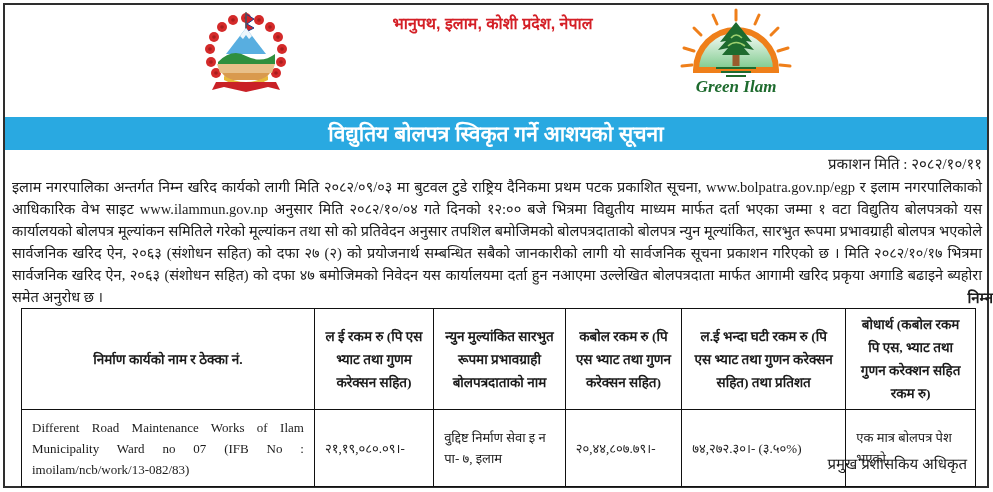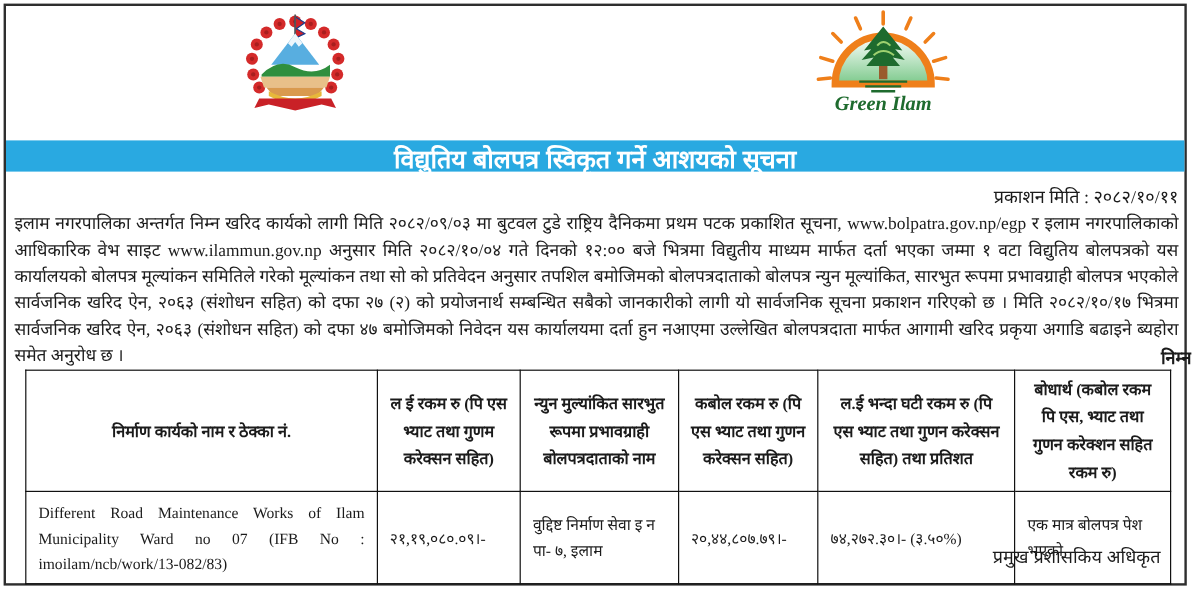--- a/index.html
+++ b/index.html
@@ -25,21 +25,21 @@
     position: absolute; left: 290px; top: 12px; width: 405px;
     text-align: center; color: #d41f26;
     font-family: "Liberation Sans", "DejaVu Sans", sans-serif;
   }
   .title-main  { font-size: 28px; font-weight: bold; line-height: 36px; }
   .title-sub   { font-size: 26px; font-weight: bold; line-height: 36px; }
   .title-addr  { font-size: 16px; font-weight: bold; line-height: 24px; }
   .greenilam { position: absolute; left: 676px; top: 8px; width: 120px; height: 92px; }
   
   .banner {
-    position: absolute; left: 5px; right: 6px; top: 117px; height: 26px;
+    position: absolute; left: 5px; right: 6px; top: 117px; height: 33px;
     background: #29a9e1;
     color: #ffffff; font-weight: bold; font-size: 21px; line-height: 33px;
     text-align: center;
     font-family: "Liberation Sans", "DejaVu Sans", sans-serif;
   }
   .pubdate {
     position: absolute; top: 153px; right: 11px;
     font-weight: normal; font-size: 15px;
   }
   .bodytext {
@@ -128,20 +128,21 @@
     <path d="M16 52 Q30 38 44 46 Q60 54 73 44 L73 54 L16 54 Z" fill="#2f8f3e"></path>
     <path d="M15 54 L73 54 L70 63 L18 63 Z" fill="#e8c089"></path>
     <path d="M20 63 L68 63 L62 70 L26 70 Z" fill="#d99a4e"></path>
 
     <path d="M22 66 Q44 78 66 66 L66 70 Q44 82 22 70 Z" fill="#e7b83a"></path>
 
     <path d="M14 72 L74 72 L78 80 L66 77 L44 82 L22 77 L10 80 Z" fill="#c92127"></path>
   </svg>
 
   <div class="titles">
+    <div class="title-addr">भानुपथ, इलाम, कोशी प्रदेश, नेपाल</div>
   </div>
 
   <svg class="greenilam" viewBox="0 0 120 92">
     <defs>
       <linearGradient id="gi-grad" x1="0" y1="0" x2="0" y2="1">
         <stop offset="0" stop-color="#ffffff"></stop>
         <stop offset="1" stop-color="#7cc98b"></stop>
       </linearGradient>
     </defs>
 

